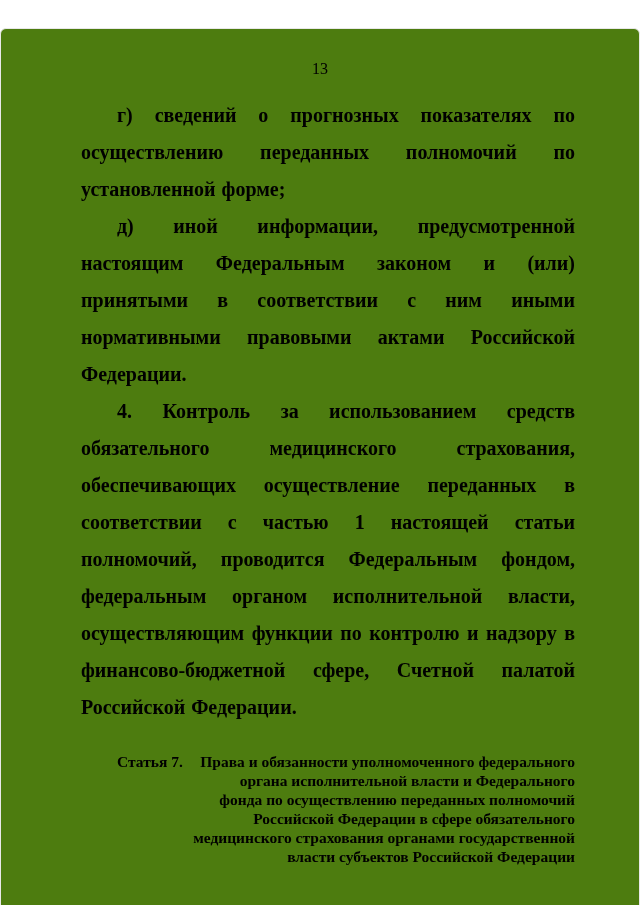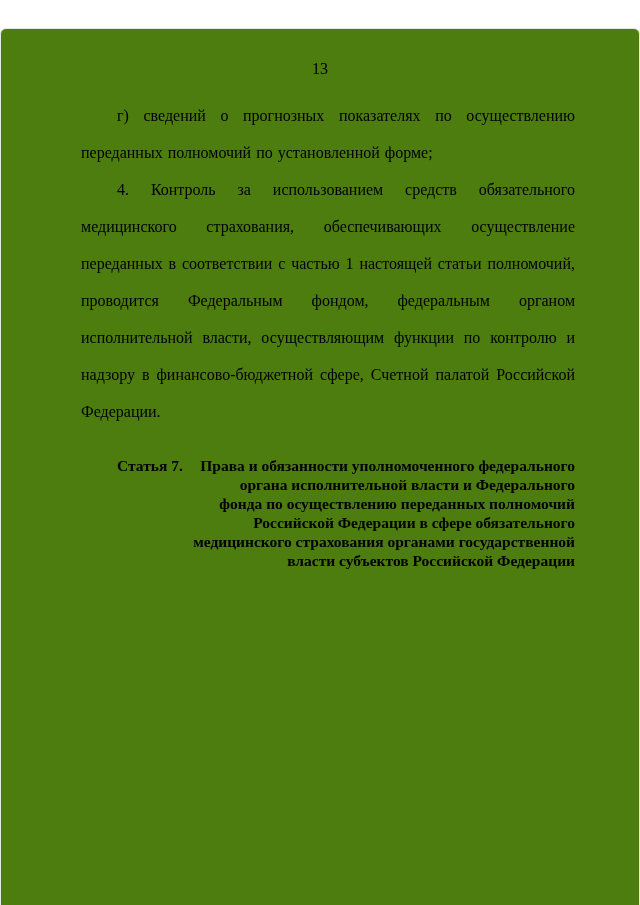--- a/index.html
+++ b/index.html
@@ -24,25 +24,26 @@
     text-align: center;
     margin-top: 30px;
     font-size: 16px;
     line-height: 20px;
   }
   .content {
     margin: 18px 64px 0 80px; 
   }
   p.body-par {
     margin: 0;
-    font-size: 16px;
+    font-size: 20px;
     line-height: 37px;
     text-align: justify;
     text-indent: 36px;
     word-spacing: 1px;
+    font-weight: bold;
   }
   .article-heading {
     display: flex;
     margin: 26px 0 10px 36px;
     font-weight: bold;
     font-size: 15.5px;
     line-height: 19px;
   }
   .article-label {
     flex: 0 0 auto;
@@ -60,20 +61,21 @@
 <body>
 
 <div class="page">
 
   <div class="page-number">13</div>
 
   <div class="content">
 
     <p class="body-par">г) сведений о прогнозных показателях по осуществлению переданных полномочий по установленной форме;</p>
 
+    <p class="body-par">д) иной информации, предусмотренной настоящим Федеральным законом и (или) принятыми в соответствии с ним иными нормативными правовыми актами Российской Федерации.</p>
 
     <p class="body-par">4. Контроль за использованием средств обязательного медицинского страхования, обеспечивающих осуществление переданных в соответствии с частью 1 настоящей статьи полномочий, проводится Федеральным фондом, федеральным органом исполнительной власти, осуществляющим функции по контролю и надзору в финансово-бюджетной сфере, Счетной палатой Российской Федерации.</p>
 
     <div class="article-heading">
       <span class="article-label">Статья 7.</span>
       <span class="article-title">Права и обязанности уполномоченного федерального органа исполнительной власти и Федерального фонда по осуществлению переданных полномочий Российской Федерации в сфере обязательного медицинского страхования органами государственной власти субъектов Российской Федерации</span>
     </div>
 
 
   </div>

